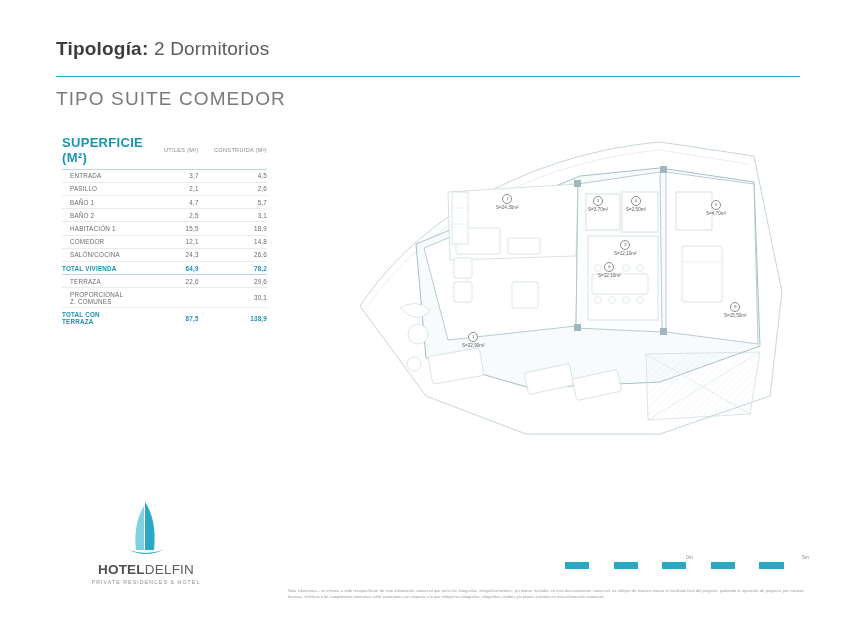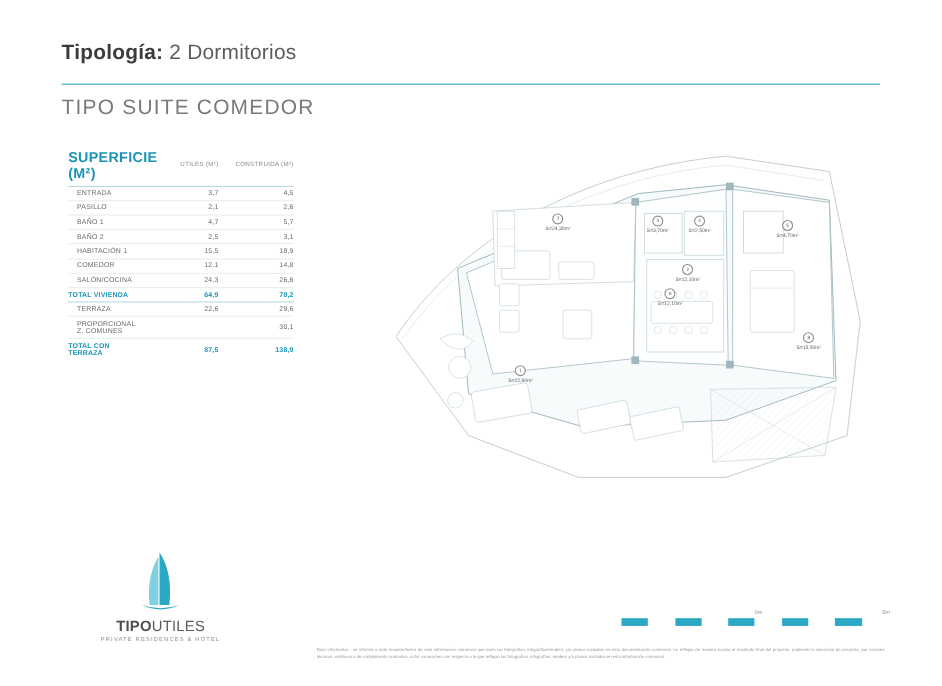--- a/index.html
+++ b/index.html
@@ -412,21 +412,21 @@
 
   <div class="logo">
     <div class="logo-mark">
       <svg width="46" height="56" viewBox="0 0 46 56">
         <path d="M22 2 C 30 14, 33 30, 31 50 L 22 50 Z" fill="#2aa8c4"></path>
         <path d="M21 6 C 14 18, 11 32, 13 50 L 21 50 Z" fill="#7fd0e0"></path>
         <path d="M6 50 q 17 6 34 0 q -17 8 -34 0 Z" fill="#2aa8c4"></path>
       </svg>
     </div>
     <div class="logo-name">
-      <span class="b">TIPO</span><span>UTILES</span>
+      <span class="b">HOTEL</span><span>DELFIN</span>
     </div>
     <div class="logo-sub">PRIVATE RESIDENCES &amp; HOTEL</div>
   </div>
 
   <div class="scalebar">
     <div class="scale-blocks">
       <span class="on"></span>
       <span class="off"></span>
       <span class="on"></span>
       <span class="off"></span>

